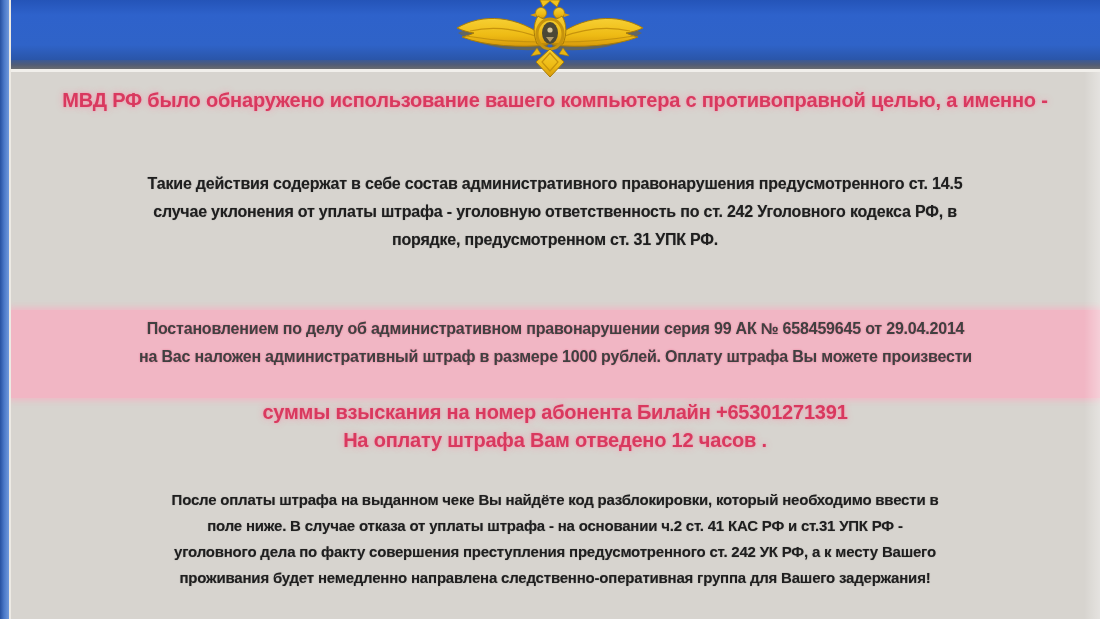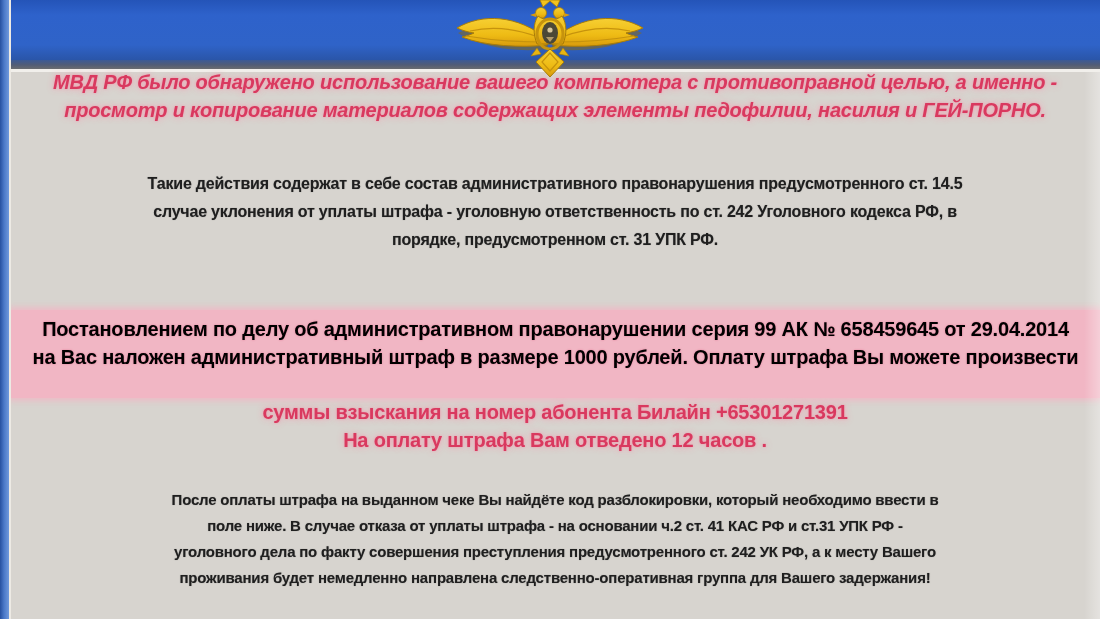--- a/index.html
+++ b/index.html
@@ -47,32 +47,32 @@
   .para .line{white-space:nowrap;}
 
   .red-text{
     color:#d9395f;font-size:20px;line-height:28px;letter-spacing:-0.2px;
     text-shadow:0 0 7px rgba(248,158,178,0.95),0 0 2px rgba(240,120,150,0.6);
   }
   .black-text{
     color:#1f1f1f;font-size:16px;line-height:28px;letter-spacing:-0.2px;
     text-shadow:0 0 1px rgba(70,70,70,0.55);
   }
-  .p1{top:68px;font-style:italic;}
+  .p1{top:86px;}
   .p2{top:170px;}
 
   .highlight-block{
     position:absolute;left:11px;right:0;top:310px;height:88px;
     background:#f1b6c4;
     box-shadow:0 0 6px 3px rgba(241,182,196,0.8);
     text-align:center;font-weight:bold;z-index:3;
     padding-top:5px;box-sizing:border-box;
   }
   .highlight-block .line{
-    white-space:nowrap;color:#000000;font-size:20px;line-height:28px;letter-spacing:-0.2px;
+    white-space:nowrap;color:#404040;font-size:16px;line-height:28px;letter-spacing:-0.2px;
     text-shadow:0 0 2px rgba(200,30,80,0.4);
   }
   .p3b{top:398px;}
   .p4{top:487px;font-size:15px;}
   .p4 .line{line-height:26px;}
 </style>
 </head>
 <body>
 
 <div class="screen">
@@ -119,21 +119,20 @@
 
     <path d="M98 49 L84 62 L98 77 L112 62 Z" fill="url(#gold)" stroke="#a87c08" stroke-width="1"></path>
     <path d="M98 53 L90 62 L98 71 L106 62 Z" fill="none" stroke="#c6930d" stroke-width="1.2"></path>
   </svg>
 
   <div class="left-stripe"></div>
   <div class="right-fade"></div>
 
   <div class="para red-text p1">
     <div class="line">МВД РФ было обнаружено использование вашего компьютера с противоправной целью, а именно -</div>
-    <div class="line">просмотр и копирование материалов содержащих элементы педофилии, насилия и ГЕЙ-ПОРНО.</div>
   </div>
 
   <div class="para black-text p2">
     <div class="line">Такие действия содержат в себе состав административного правонарушения предусмотренного ст. 14.5</div>
     <div class="line">случае уклонения от уплаты штрафа - уголовную ответственность по ст. 242 Уголовного кодекса РФ, в</div>
     <div class="line">порядке, предусмотренном ст. 31 УПК РФ.</div>
   </div>
 
   <div class="highlight-block">
     <div class="line">Постановлением по делу об административном правонарушении серия 99 АК № 658459645 от 29.04.2014</div>

